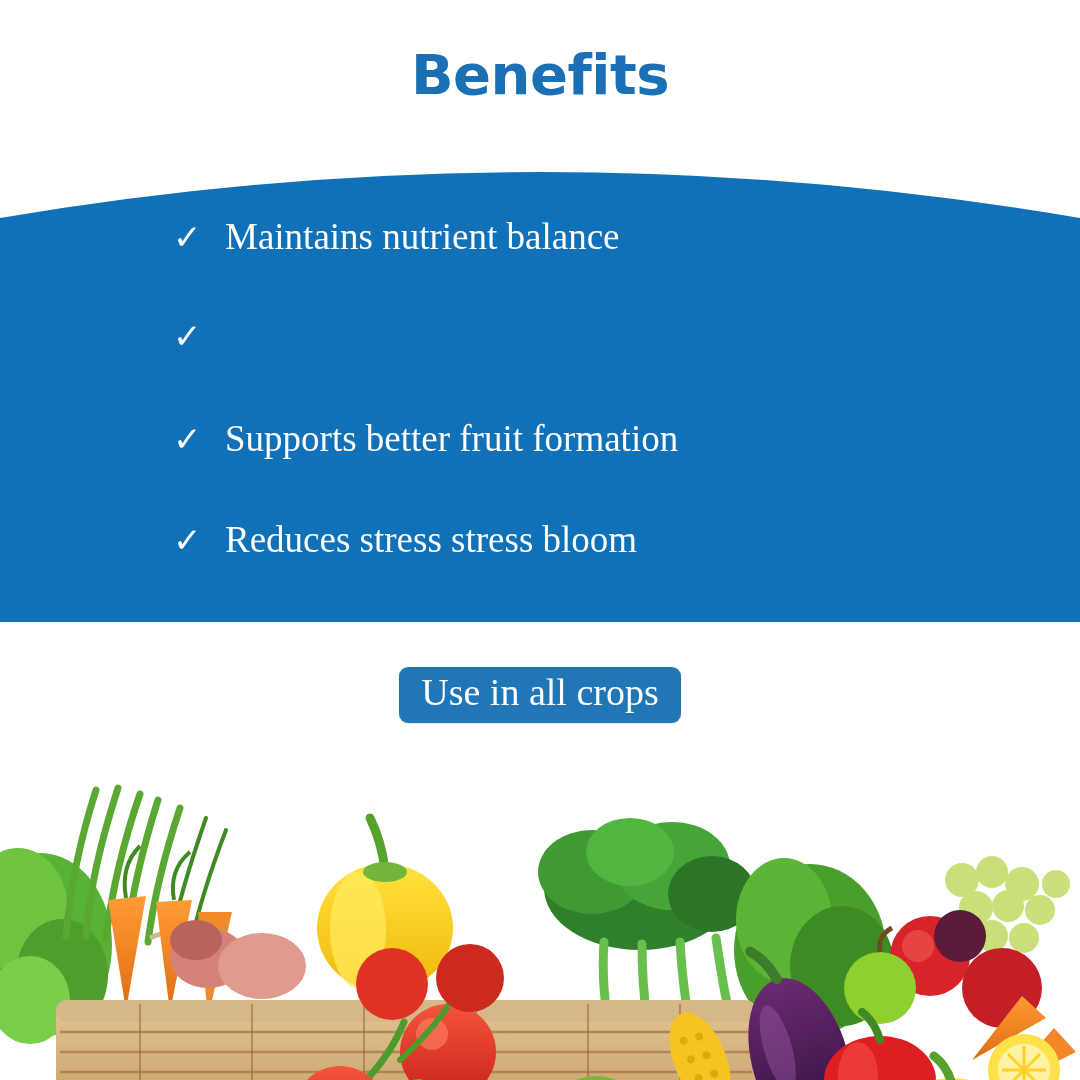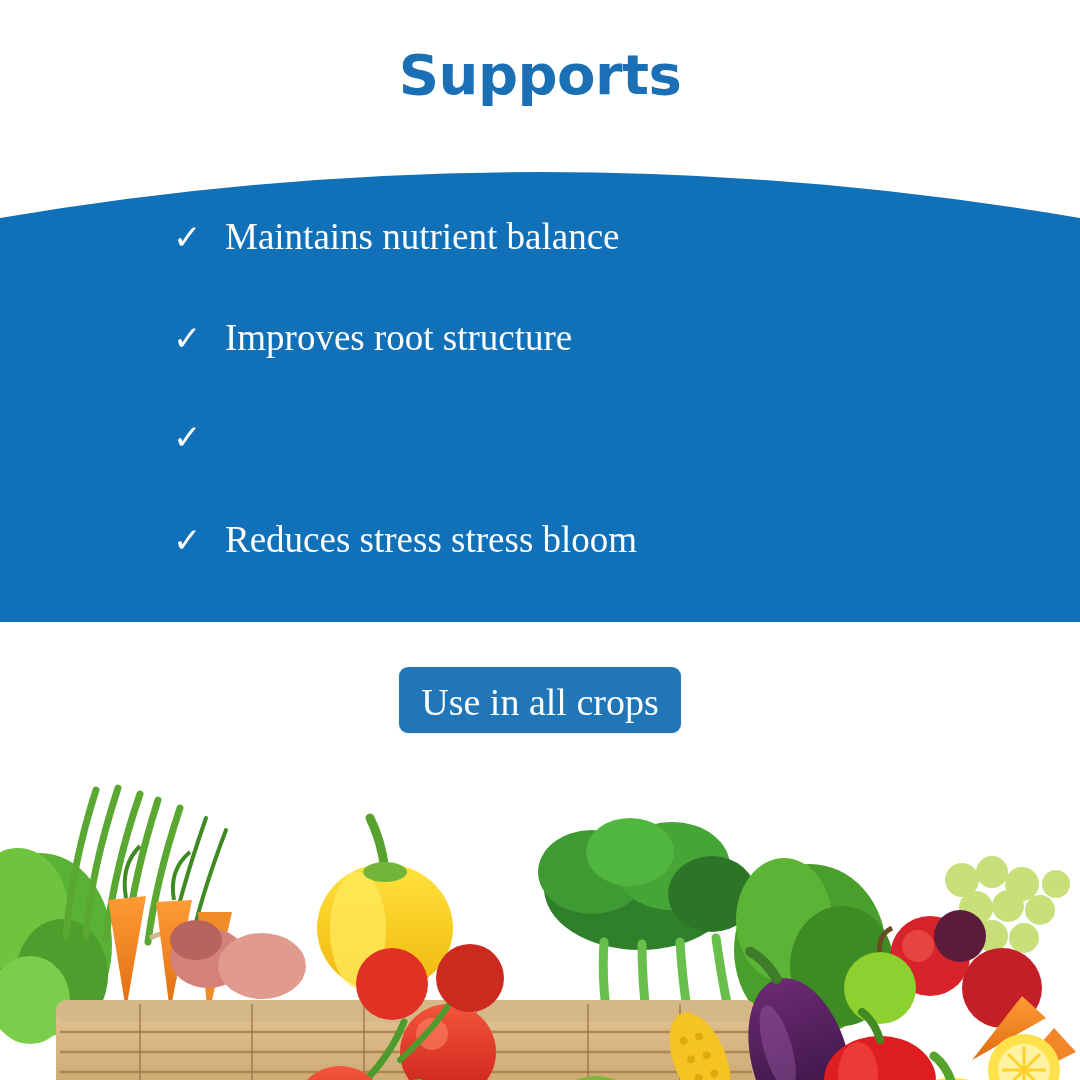--- a/index.html
+++ b/index.html
@@ -89,21 +89,21 @@
     display:flex;
     align-items:flex-start;
     justify-content:center;
     background:#ffffff;
     z-index:4;
   }
   .crops-badge {
     margin-top:45px;
     background:#2176b8;
     border-radius:9px;
-    padding:14px 22px 9px 22px;
+    padding:4px 22px 9px 22px;
     font-family:"Liberation Serif", serif;
     font-size:38px;
     line-height:1.12;
     color:#ffffff;
     white-space:nowrap;
     box-shadow:0 1px 2px rgba(0,0,0,0.10);
   }
 
   
   .produce-band {
@@ -119,42 +119,42 @@
     width:1080px; height:320px;
     display:block;
   }
 </style>
 </head>
 <body>
 
 <div id="poster">
 
   <div class="title-area">
-    <div class="poster-title">Supports</div>
+    <div class="poster-title">Benefits</div>
   </div>
 
   <div class="blue-panel">
     <svg class="blue-panel-svg" viewBox="0 0 1080 482" preserveAspectRatio="none">
       <path d="M0,78 Q540,-14 1080,78 L1080,482 L0,482 Z" fill="#1071b8"></path>
     </svg>
 
     <div class="benefit-list">
 
       <div class="benefit-item">
         <span class="benefit-check">✓</span>
         <span class="benefit-text">Maintains nutrient balance</span>
       </div>
 
       <div class="benefit-item">
         <span class="benefit-check">✓</span>
-        <span class="benefit-text">Improves root structure</span>
       </div>
 
       <div class="benefit-item">
         <span class="benefit-check">✓</span>
+        <span class="benefit-text">Supports better fruit formation</span>
       </div>
 
       <div class="benefit-item">
         <span class="benefit-check">✓</span>
         <span class="benefit-text">Reduces stress stress bloom</span>
       </div>
 
     </div>
   </div>
 

